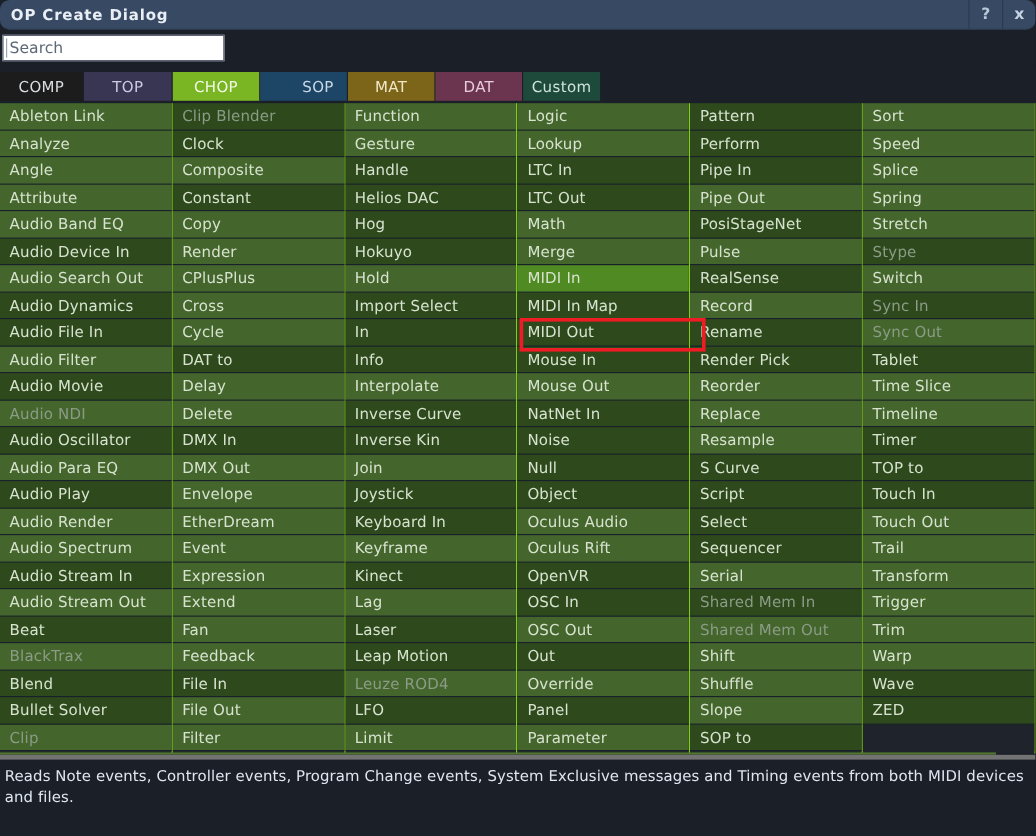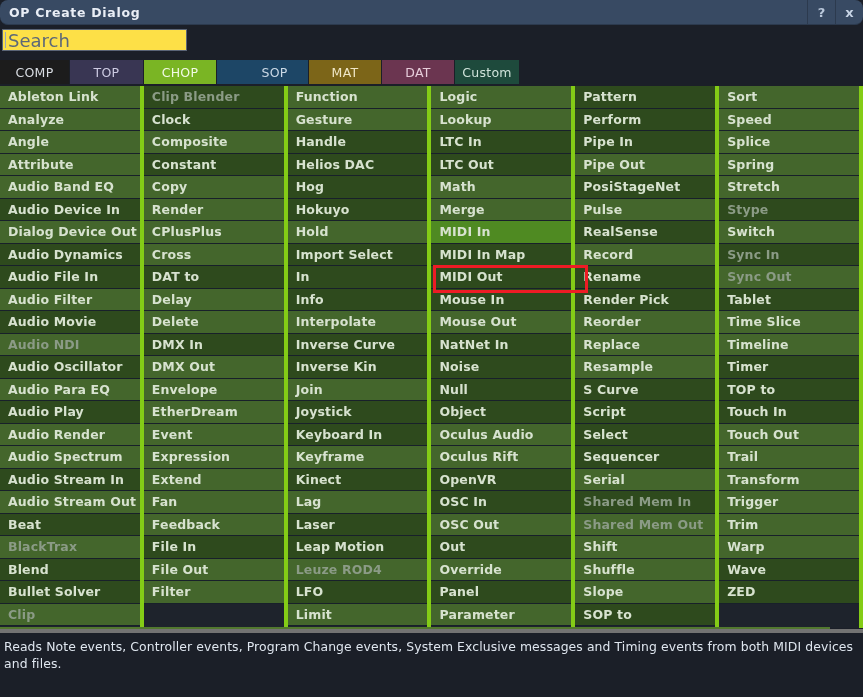--- a/index.html
+++ b/index.html
@@ -50,26 +50,26 @@
 
   
   #search-wrap {
     position: absolute; left: 0; top: 26px;
     width: 863px; height: 30px;
     background: #1b1f28;
   }
   #search-input {
     position: absolute; left: 2px; top: 3px;
     width: 185px; height: 22px;
-    background: #fde047;
+    background: #ffffff;
     border: 1px solid #5a6476;
     box-sizing: border-box;
     color: #6f7a8b;
     font-family: "DejaVu Sans", sans-serif;
-    font-size: 18px;
+    font-size: 13px;
     padding: 0 4px 0 5px;
     outline: none;
   }
   #search-input::placeholder { color: #5d6878; opacity: 1; }
   #search-caret {
     position: absolute; left: 5px; top: 6px;
     width: 1px; height: 16px;
     background: #9aa6b6;
   }
 
@@ -91,24 +91,23 @@
 
   
   #grid {
     position: absolute; left: 0; top: 86px;
     width: 863px; height: 542px;
     background: #1e232c;
     display: flex;
   }
   .col {
     width: 145px;
-    border-right: 4px solid #84cc16;
+    border-right: 1px solid #84cc16;
     box-sizing: border-box;
     position: relative;
-    font-weight: bold;
   }
   .col:last-child { width: 133px; border-right: none; }
   .cell {
     height: 22.5px;
     box-sizing: border-box;
     display: flex; align-items: center;
     padding-left: 8px;
     font-size: 12.5px;
     color: #d7e2cf;
     border-bottom: 1px solid #18202a;
@@ -170,36 +169,36 @@
 
   <div id="search-wrap">
     <input id="search-input" type="text" placeholder="Search" style="">
     <div id="search-caret"></div>
   </div>
 
   <div id="tabbar">
       <div class="tab" style="width: 70px; background: rgb(28, 28, 28); color: rgb(217, 221, 226);">COMP</div>
       <div class="tab" style="width: 74px; background: rgb(57, 54, 83); color: rgb(205, 203, 226);">TOP</div>
       <div class="tab" style="width: 73px; background: rgb(122, 181, 36); color: rgb(242, 250, 230);">CHOP</div>
-      <div class="tab" style="width: 92px; background: rgb(29, 70, 102); color: rgb(203, 217, 230); padding-left: 24px;">SOP</div>
+      <div class="tab" style="width: 73px; background: rgb(29, 70, 102); color: rgb(203, 217, 230); padding-left: 24px;">SOP</div>
       <div class="tab" style="width: 73px; background: rgb(124, 101, 24); color: rgb(239, 230, 198);">MAT</div>
       <div class="tab" style="width: 73px; background: rgb(107, 53, 80); color: rgb(231, 205, 218);">DAT</div>
       <div class="tab" style="width: 65px; background: rgb(30, 74, 60); color: rgb(207, 227, 218);">Custom</div>
     </div>
 
   <div id="grid">
 
   <div class="col">
         <div class="cell shade-a">Ableton Link</div>
         <div class="cell shade-a">Analyze</div>
         <div class="cell shade-a">Angle</div>
         <div class="cell shade-a">Attribute</div>
         <div class="cell shade-a">Audio Band EQ</div>
         <div class="cell shade-b">Audio Device In</div>
-        <div class="cell shade-a">Dialog Device Out</div>
+        <div class="cell shade-a">Audio Search Out</div>
         <div class="cell shade-b">Audio Dynamics</div>
         <div class="cell shade-b">Audio File In</div>
         <div class="cell shade-a">Audio Filter</div>
         <div class="cell shade-b">Audio Movie</div>
         <div class="cell shade-a disabled">Audio NDI</div>
         <div class="cell shade-b">Audio Oscillator</div>
         <div class="cell shade-a">Audio Para EQ</div>
         <div class="cell shade-b">Audio Play</div>
         <div class="cell shade-a">Audio Render</div>
         <div class="cell shade-a">Audio Spectrum</div>
@@ -213,20 +212,21 @@
       </div>
       <div class="col">
         <div class="cell shade-b disabled">Clip Blender</div>
         <div class="cell shade-b">Clock</div>
         <div class="cell shade-a">Composite</div>
         <div class="cell shade-b">Constant</div>
         <div class="cell shade-a">Copy</div>
         <div class="cell shade-a">Render</div>
         <div class="cell shade-a">CPlusPlus</div>
         <div class="cell shade-a">Cross</div>
+        <div class="cell shade-a">Cycle</div>
         <div class="cell shade-b">DAT to</div>
         <div class="cell shade-a">Delay</div>
         <div class="cell shade-a">Delete</div>
         <div class="cell shade-b">DMX In</div>
         <div class="cell shade-a">DMX Out</div>
         <div class="cell shade-a">Envelope</div>
         <div class="cell shade-a">EtherDream</div>
         <div class="cell shade-a">Event</div>
         <div class="cell shade-a">Expression</div>
         <div class="cell shade-a">Extend</div>

